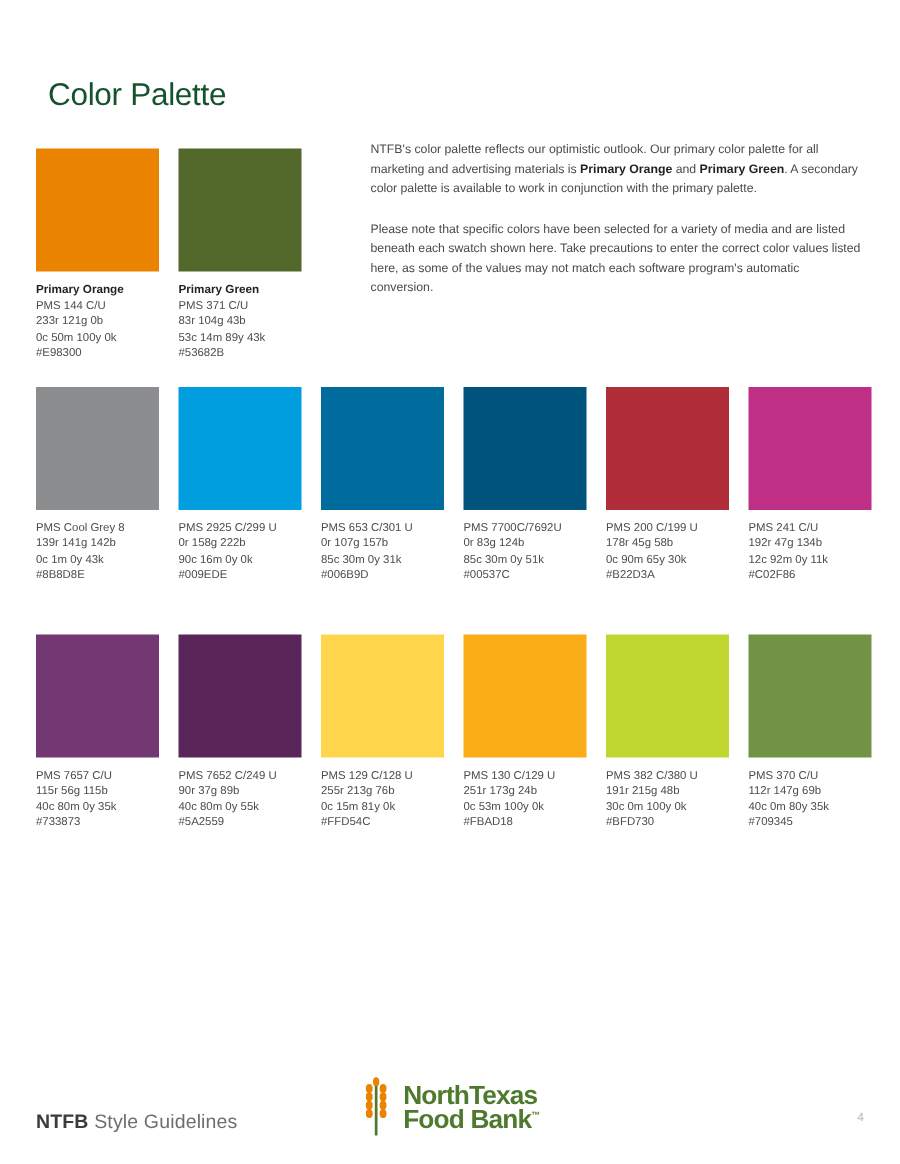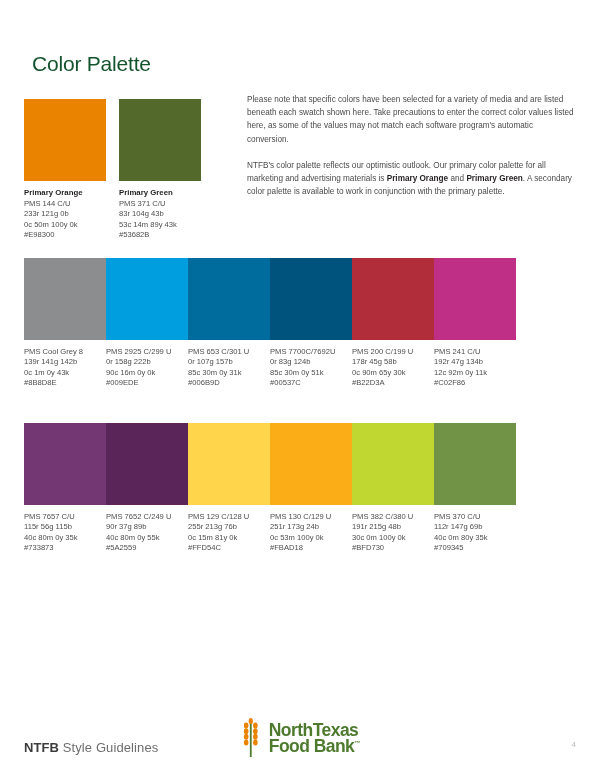--- a/index.html
+++ b/index.html
@@ -73,20 +73,21 @@
     color: #4a4a4a;
   }
   .intro p { margin: 0 0 13px 0; }
   .intro b { color: #231f20; }
 
   
   .secondary-grid {
     position: absolute;
     left: 24px;
     display: flex;
+    gap: 13px;
   }
   .grid-row-1 { top: 258px; }
   .grid-row-2 { top: 423px; }
 
   .sw-cell { width: 82px; }
   .sw-chip {
     width: 82px;
     height: 82px;
     display: block;
   }
@@ -163,22 +164,22 @@
         <span class="swatch-name line">Primary Green</span>
         <span class="line">PMS 371 C/U</span>
         <span class="line">83r 104g 43b</span>
         <span class="line">53c 14m 89y 43k</span>
         <span class="line">#53682B</span>
       </div>
     </div>
   </div>
 
   <div class="intro">
+    <p><span>NTFB's color palette reflects our optimistic outlook. Our primary color palette for all marketing and advertising materials is </span><b>Primary Orange</b><span> and </span><b>Primary Green</b><span>. A secondary color palette is available to work in conjunction with the primary palette.</span></p>
     <p>Please note that specific colors have been selected for a variety of media and are listed beneath each swatch shown here. Take precautions to enter the correct color values listed here, as some of the values may not match each software program's automatic conversion.</p>
-    <p><span>NTFB's color palette reflects our optimistic outlook. Our primary color palette for all marketing and advertising materials is </span><b>Primary Orange</b><span> and </span><b>Primary Green</b><span>. A secondary color palette is available to work in conjunction with the primary palette.</span></p>
   </div>
 
   <div class="secondary-grid grid-row-1">
     <div class="sw-cell">
       <span class="sw-chip" style="background-color: rgb(139, 141, 142);"></span>
       <div class="swatch-info">
         <span class="line">PMS Cool Grey 8</span>
         <span class="line">139r 141g 142b</span>
         <span class="line">0c 1m 0y 43k</span>
         <span class="line">#8B8D8E</span>

